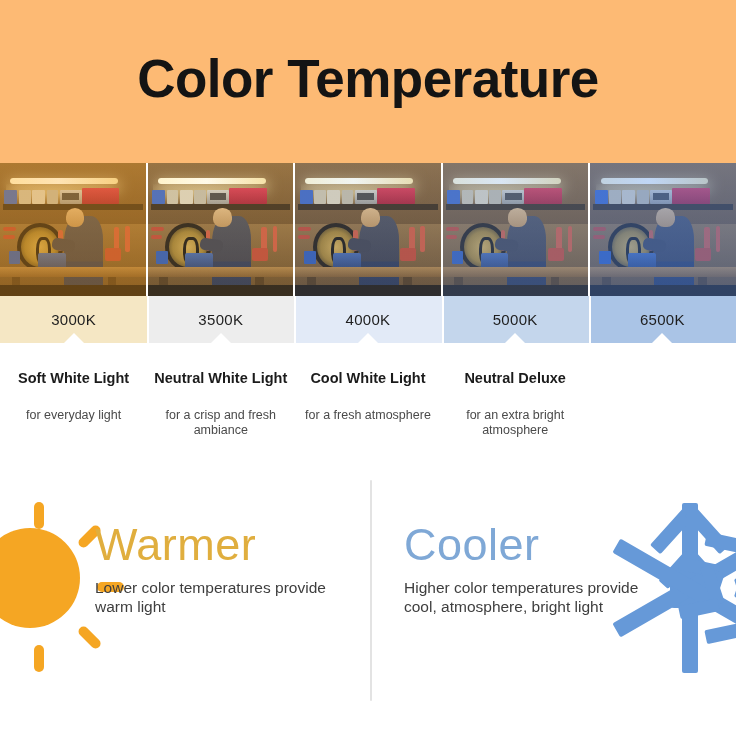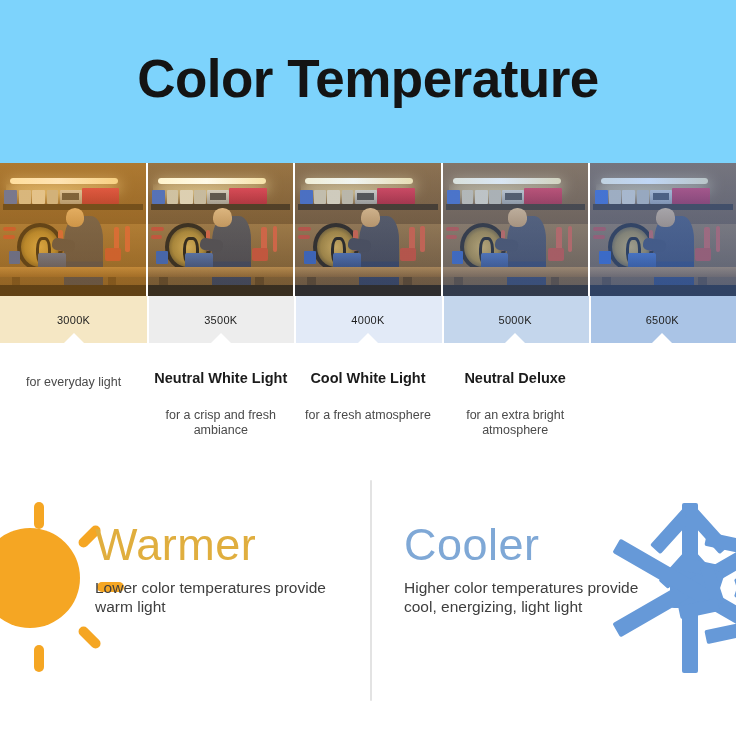--- a/index.html
+++ b/index.html
@@ -8,21 +8,21 @@
     background:#ffffff;
     font-family:"Liberation Sans", sans-serif;
     overflow:hidden;
     position:relative;
   }
 
   
   .title-bar{
     height:163px;
     display:flex;align-items:center;justify-content:center;
-    background:#7dd3fc;
+    background:#fdba74;
   }
   .title{
     font-size:53px;
     font-weight:bold;
     color:#141414;
     letter-spacing:-0.5px;
     line-height:1;
     margin-top:-6px;
     white-space:nowrap;
   }
@@ -94,21 +94,21 @@
     width:736px;height:47px;
     display:flex;
   }
   .kelvin-cell{
     position:relative;
     width:147.2px;height:47px;
     display:flex;align-items:center;justify-content:center;
   }
   .kelvin-cell + .kelvin-cell{box-shadow:inset 2px 0 0 #ffffff;}
   .kelvin-label{
-    font-size:11px;color:#1e1e1e;font-weight:normal;letter-spacing:.3px;
+    font-size:15px;color:#1e1e1e;font-weight:normal;letter-spacing:.3px;
     position:relative;z-index:2;
   }
   .notch{
     position:absolute;left:50%;bottom:-1px;
     transform:translateX(-50%);
     width:0;height:0;
     border-left:11px solid transparent;
     border-right:11px solid transparent;
     border-bottom:11px solid #ffffff;
     z-index:3;
@@ -398,20 +398,21 @@
       <div class="notch"></div>
     </div>
     <div class="kelvin-cell" style="background: rgb(170, 196, 230);">
       <div class="kelvin-label">6500K</div>
       <div class="notch"></div>
     </div>
   </div>
 
 <div class="desc-row" id="descRow">
     <div class="desc-cell">
+      <div class="desc-title">Soft White Light</div>
       <div class="desc-sub">for everyday light</div>
     </div>
     <div class="desc-cell">
       <div class="desc-title">Neutral White Light</div>
       <div class="desc-sub">for a crisp and fresh ambiance</div>
     </div>
     <div class="desc-cell">
       <div class="desc-title">Cool White Light</div>
       <div class="desc-sub">for a fresh atmosphere</div>
     </div>
@@ -436,21 +437,21 @@
 
   <div class="divider"></div>
 
   <div class="warm-block">
     <div class="big-word warm-word">Warmer</div>
     <div class="small-copy">Lower color temperatures provide warm light</div>
   </div>
 
   <div class="cool-block">
     <div class="big-word cool-word">Cooler</div>
-    <div class="small-copy">Higher color temperatures provide cool, energizing, light light</div>
+    <div class="small-copy">Higher color temperatures provide cool, atmosphere, bright light</div>
   </div>
 
   <div class="flake" id="flakeIcon">
     <div class="flake-hub"></div>
   <div class="flake-arm" style="transform: rotate(0deg);">
         <div class="mid-b"></div>
         <div class="mid-c"></div>
       </div>
       <div class="flake-arm" style="transform: rotate(60deg);">
         <div class="mid-b"></div>

